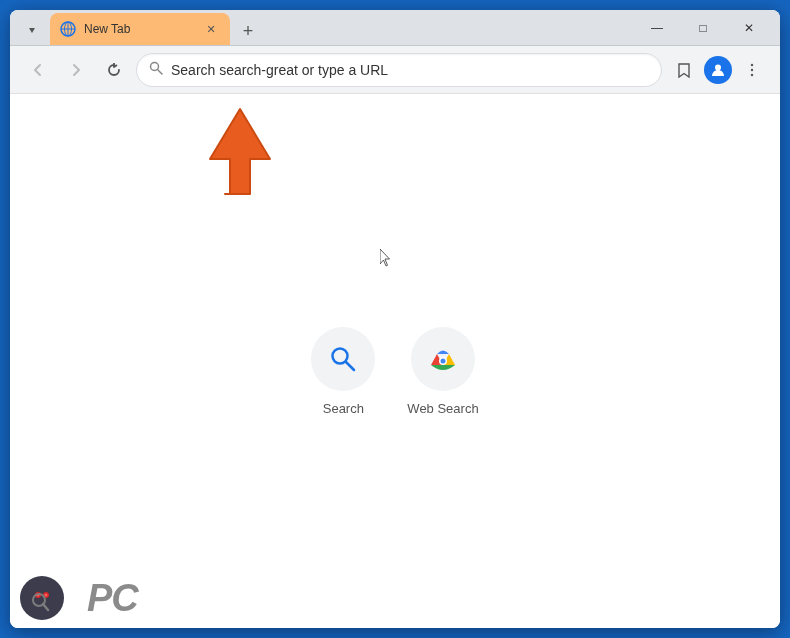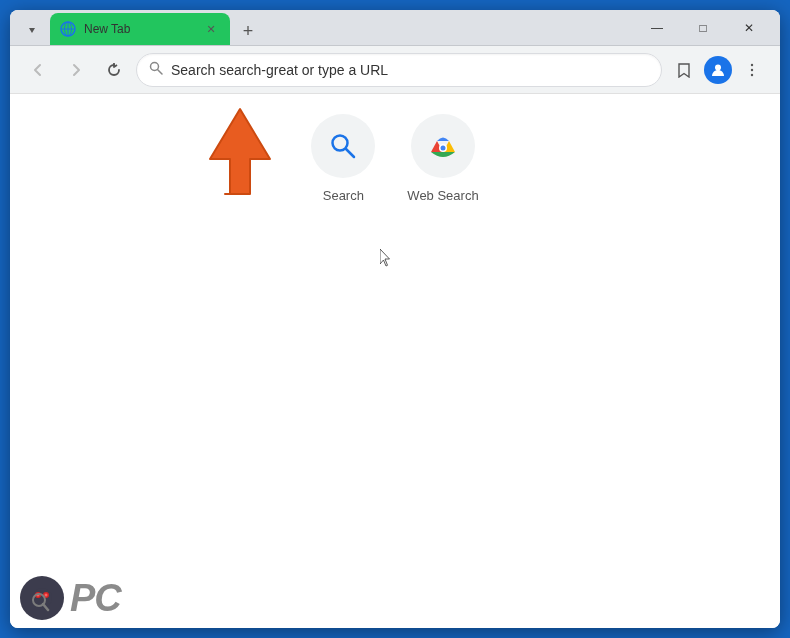--- a/index.html
+++ b/index.html
@@ -51,21 +51,21 @@
       justify-content: center;
       border-radius: 50%;
       cursor: pointer;
       color: #555;
       font-size: 10px;
       margin-right: 4px;
       flex-shrink: 0;
     }
 
     .tab-active {
-      background: #22c55e;
+      background: #fdba74;
       border-radius: 8px 8px 0 0;
       height: 32px;
       display: flex;
       align-items: center;
       padding: 0 10px;
       gap: 8px;
       min-width: 180px;
       max-width: 220px;
       position: relative;
     }
@@ -213,21 +213,21 @@
       font-size: 14px;
     }
 
     
     .main-content {
       flex: 1;
       background: #ffffff;
       display: flex;
       flex-direction: column;
       align-items: center;
-      justify-content: flex-start;
+      justify-content: center;
       position: relative;
       overflow: hidden;
     }
 
     
     .arrow-container {
       position: absolute;
       top: 10px;
       left: 185px;
     }
@@ -293,20 +293,21 @@
       position: relative;
       overflow: hidden;
     }
 
     .pcrisk-text {
       font-size: 32px;
       font-weight: 900;
       font-style: italic;
       color: #888;
       letter-spacing: -1px;
+      margin-left: 17px;
     }
 
     
     .cursor {
       position: absolute;
       top: 155px;
       left: 370px;
       width: 12px;
       height: 18px;
       pointer-events: none;

